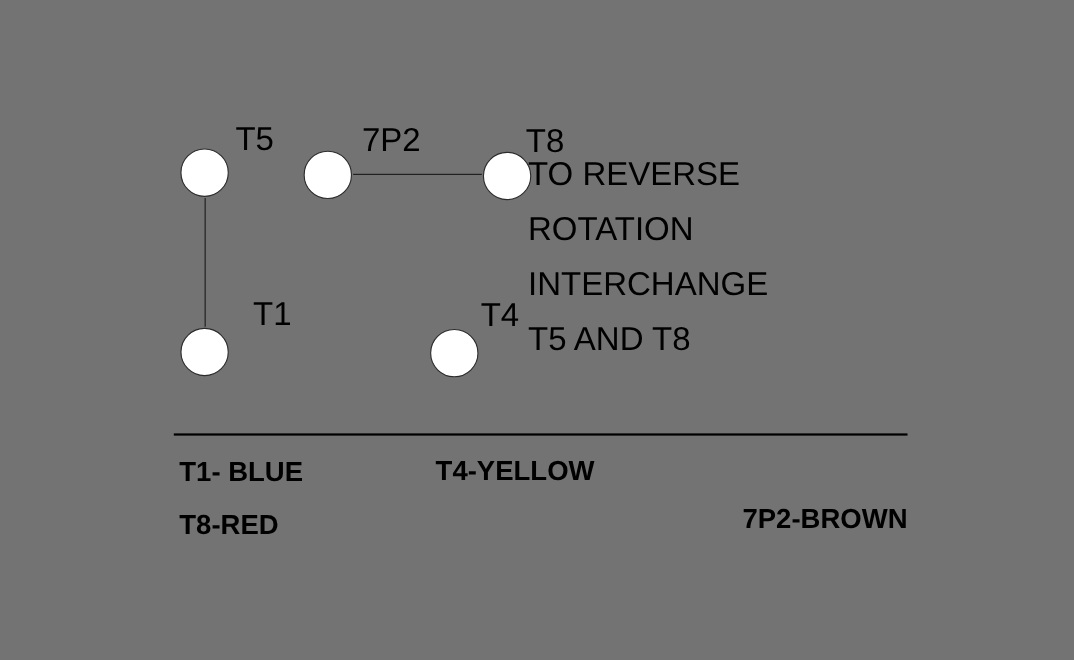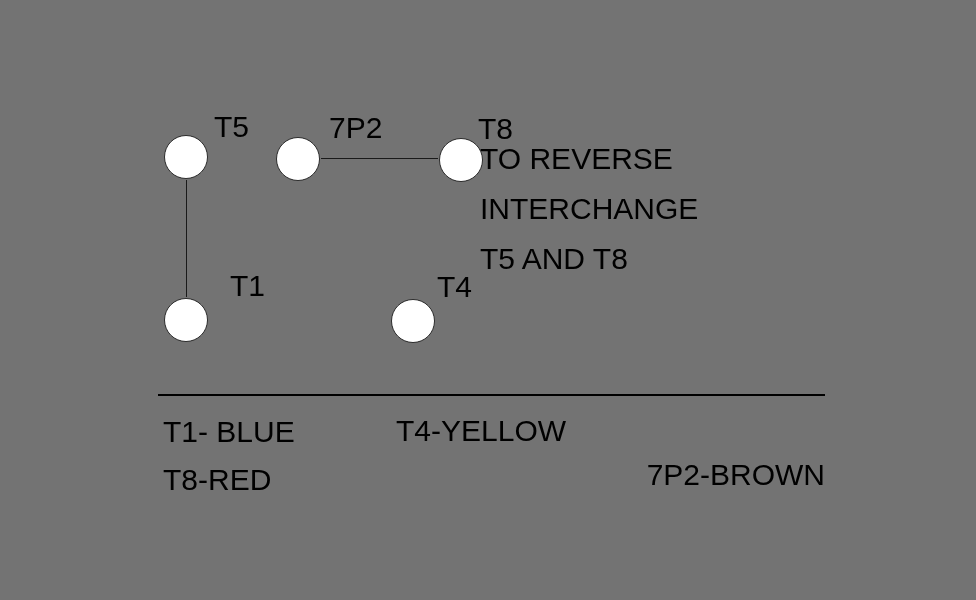--- a/index.html
+++ b/index.html
@@ -66,23 +66,24 @@
     position: absolute;
     left: 158px;
     top: 394px;
     width: 667px;
     height: 2px;
     background: #000000;
   }
   
   .legend-item {
     position: absolute;
-    font-size: 30px;
+    font-size: 25px;
     line-height: 1;
     white-space: nowrap;
+    font-weight: bold;
   }
   .leg-t1  { left: 163px; top: 417px; }
   .leg-t4  { left: 396px; top: 416px; }
   .leg-t5  { right: 149px; top: 415px; }
   .leg-t8  { left: 163px; top: 465px; }
   .leg-7p2 { right: 151px; top: 460px; }
 </style>
 </head>
 <body>
 
@@ -98,20 +99,21 @@
   <div class="terminal pos-t4"></div>
 
   <div class="tlabel lbl-t5">T5</div>
   <div class="tlabel lbl-7p2">7P2</div>
   <div class="tlabel lbl-t8">T8</div>
   <div class="tlabel lbl-t1">T1</div>
   <div class="tlabel lbl-t4">T4</div>
 
   <div class="note">
     <div>TO REVERSE</div>
+    <div>ROTATION</div>
     <div>INTERCHANGE</div>
     <div>T5 AND T8</div>
   </div>
 
   <div class="divider"></div>
 
   <div class="legend-item leg-t1">T1- BLUE</div>
   <div class="legend-item leg-t4">T4-YELLOW</div>
   <div class="legend-item leg-t8">T8-RED</div>
   <div class="legend-item leg-7p2">7P2-BROWN</div>

